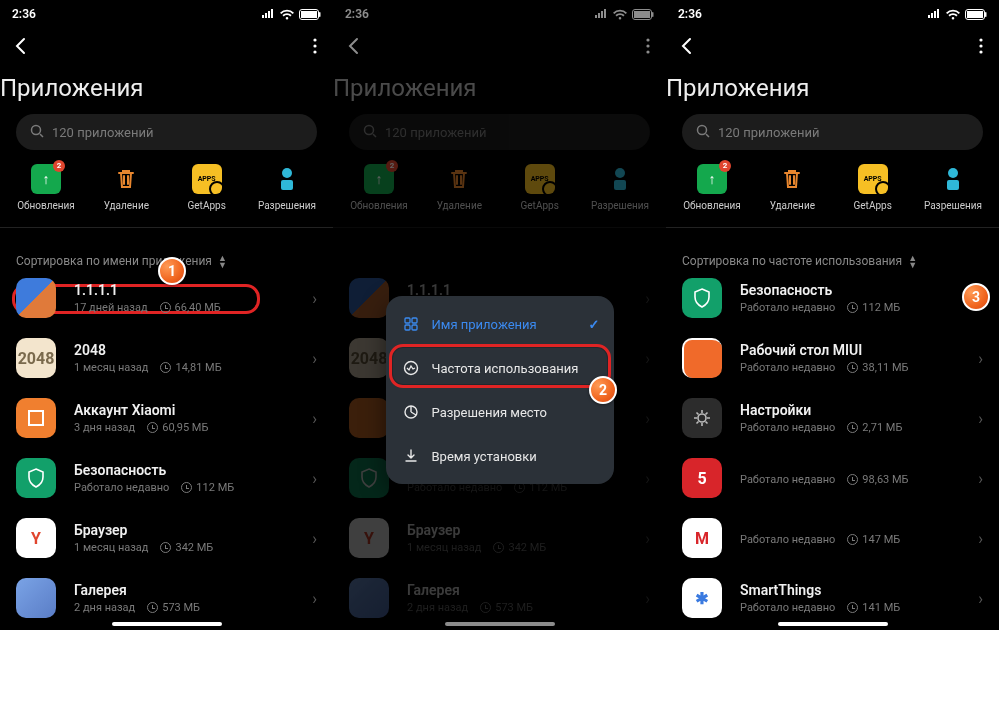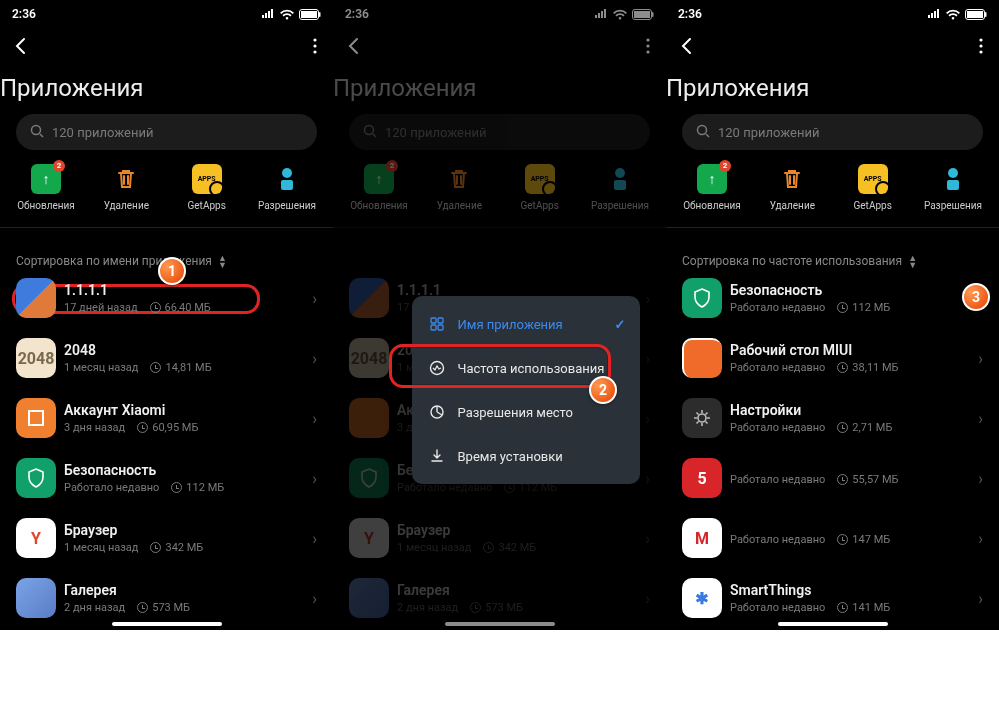--- a/index.html
+++ b/index.html
@@ -110,21 +110,21 @@
     color: #888;
   }
   .sort .arrows { margin-left: 6px; font-size:9px; line-height:0.7; color:#888;}
   .sort .arrows div { line-height:0.7; }
 
   
   .list { }
   .row {
     display: flex; align-items: center;
     padding: 10px 12px 10px 16px;
-    gap: 8px;
+    gap: 18px;
     position: relative;
   }
   .row .appicon {
     width: 40px; height: 40px; border-radius: 10px;
     flex-shrink: 0;
     display:flex; align-items:center; justify-content:center;
     font-size:16px; font-weight:700;
   }
   .row .meta { flex:1; min-width:0;}
   .row .name { font-size: 14px; font-weight:600; color:#f0f0f0; }
@@ -178,25 +178,24 @@
   .dim {
     position:absolute; inset:0;
     background: rgba(0,0,0,0.45);
     z-index: 20;
   }
   .popup {
     position: absolute;
     left: 50%; top: 296px; transform: translateX(-50%);
     width: 228px;
     background: #2b3138;
-    border-radius: 10px;
+    border-radius: 16px;
     z-index: 30;
     padding: 6px 0;
     box-shadow: 0 8px 24px rgba(0,0,0,0.5);
-    margin-left: 26px;
   }
   .popup .opt {
     display:flex; align-items:center;
     height: 44px;
     padding: 0 16px;
     gap: 12px;
     font-size: 13px;
     color:#e8e8e8;
     position:relative;
   }
@@ -767,21 +766,21 @@
         </div>
       <div class="chev">›</div>
     </div>
     <div class="row">
       <div class="appicon ico-pyat">5</div>
       <div class="meta">
           <div class="sub">
             <span>Работало недавно</span>
             <span class="size">
               <span class="clockicon"></span>
-              <span>55,57 МБ</span>
+              <span>98,63 МБ</span>
             </span>
           </div>
         </div>
       <div class="chev">›</div>
     </div>
     <div class="row">
       <div class="appicon ico-metro">М</div>
       <div class="meta">
           <div class="sub">
             <span>Работало недавно</span>

